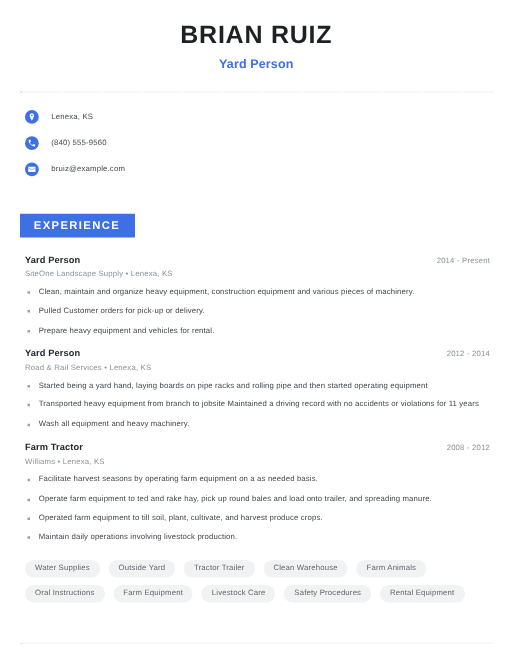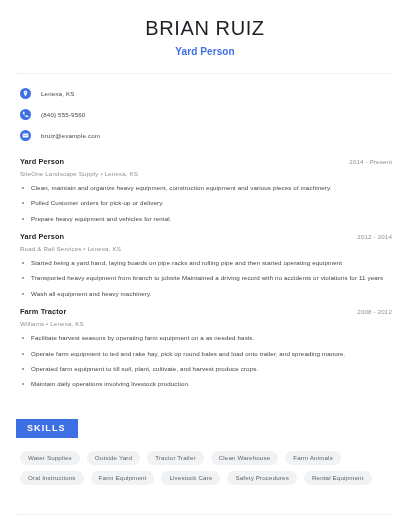--- a/index.html
+++ b/index.html
@@ -24,21 +24,21 @@
     background: #ffffff;
   }
 
   
   .header {
     padding-top: 16px;
     text-align: center;
   }
   .full-name {
     font-size: 20px;
-    font-weight: normal;
+    font-weight: bold;
     letter-spacing: 0.6px;
     color: #1d2125;
     line-height: 1.2;
     margin: 0;
   }
   .job-subtitle {
     font-size: 10px;
     font-weight: bold;
     color: #3d6fe5;
     margin-top: 6px;
@@ -214,20 +214,23 @@
       <span class="contact-icon">
         <svg width="7" height="7" viewBox="0 0 24 24" fill="#ffffff" aria-hidden="true">
           <path d="M3 5h18c.6 0 1 .4 1 1v12c0 .6-.4 1-1 1H3c-.6 0-1-.4-1-1V6c0-.6.4-1 1-1zm9 8L4.2 7.4 4 7.6V9l8 5.6L20 9V7.6l-.2-.2L12 13z"></path>
         </svg>
       </span>
       <span class="contact-text">bruiz@example.com</span>
     </div>
 
   </div>
 
+  <div class="section-experience">
+    <span class="section-badge">EXPERIENCE</span>
+  </div>
 
   <div class="entries">
 
     <div class="entry">
       <div class="entry-head">
         <span class="entry-title">Yard Person</span>
         <span class="entry-dates">2014 - Present</span>
       </div>
       <div class="entry-company">SiteOne Landscape Supply  •  Lenexa, KS</div>
       <ul class="bullets">
@@ -259,23 +262,20 @@
       <ul class="bullets">
         <li>Facilitate harvest seasons by operating farm equipment on a as needed basis.</li>
         <li>Operate farm equipment to ted and rake hay, pick up round bales and load onto trailer, and spreading manure.</li>
         <li>Operated farm equipment to till soil, plant, cultivate, and harvest produce crops.</li>
         <li>Maintain daily operations involving livestock production.</li>
       </ul>
     </div>
 
   </div>
 
-  <div class="section-skills">
-    <span class="section-badge">SKILLS</span>
-  </div>
 
   <div class="skills-wrap">
     <span class="skill-pill">Water Supplies</span>
     <span class="skill-pill">Outside Yard</span>
     <span class="skill-pill">Tractor Trailer</span>
     <span class="skill-pill">Clean Warehouse</span>
     <span class="skill-pill">Farm Animals</span>
     <span class="skill-pill">Oral Instructions</span>
     <span class="skill-pill">Farm Equipment</span>
     <span class="skill-pill">Livestock Care</span>

